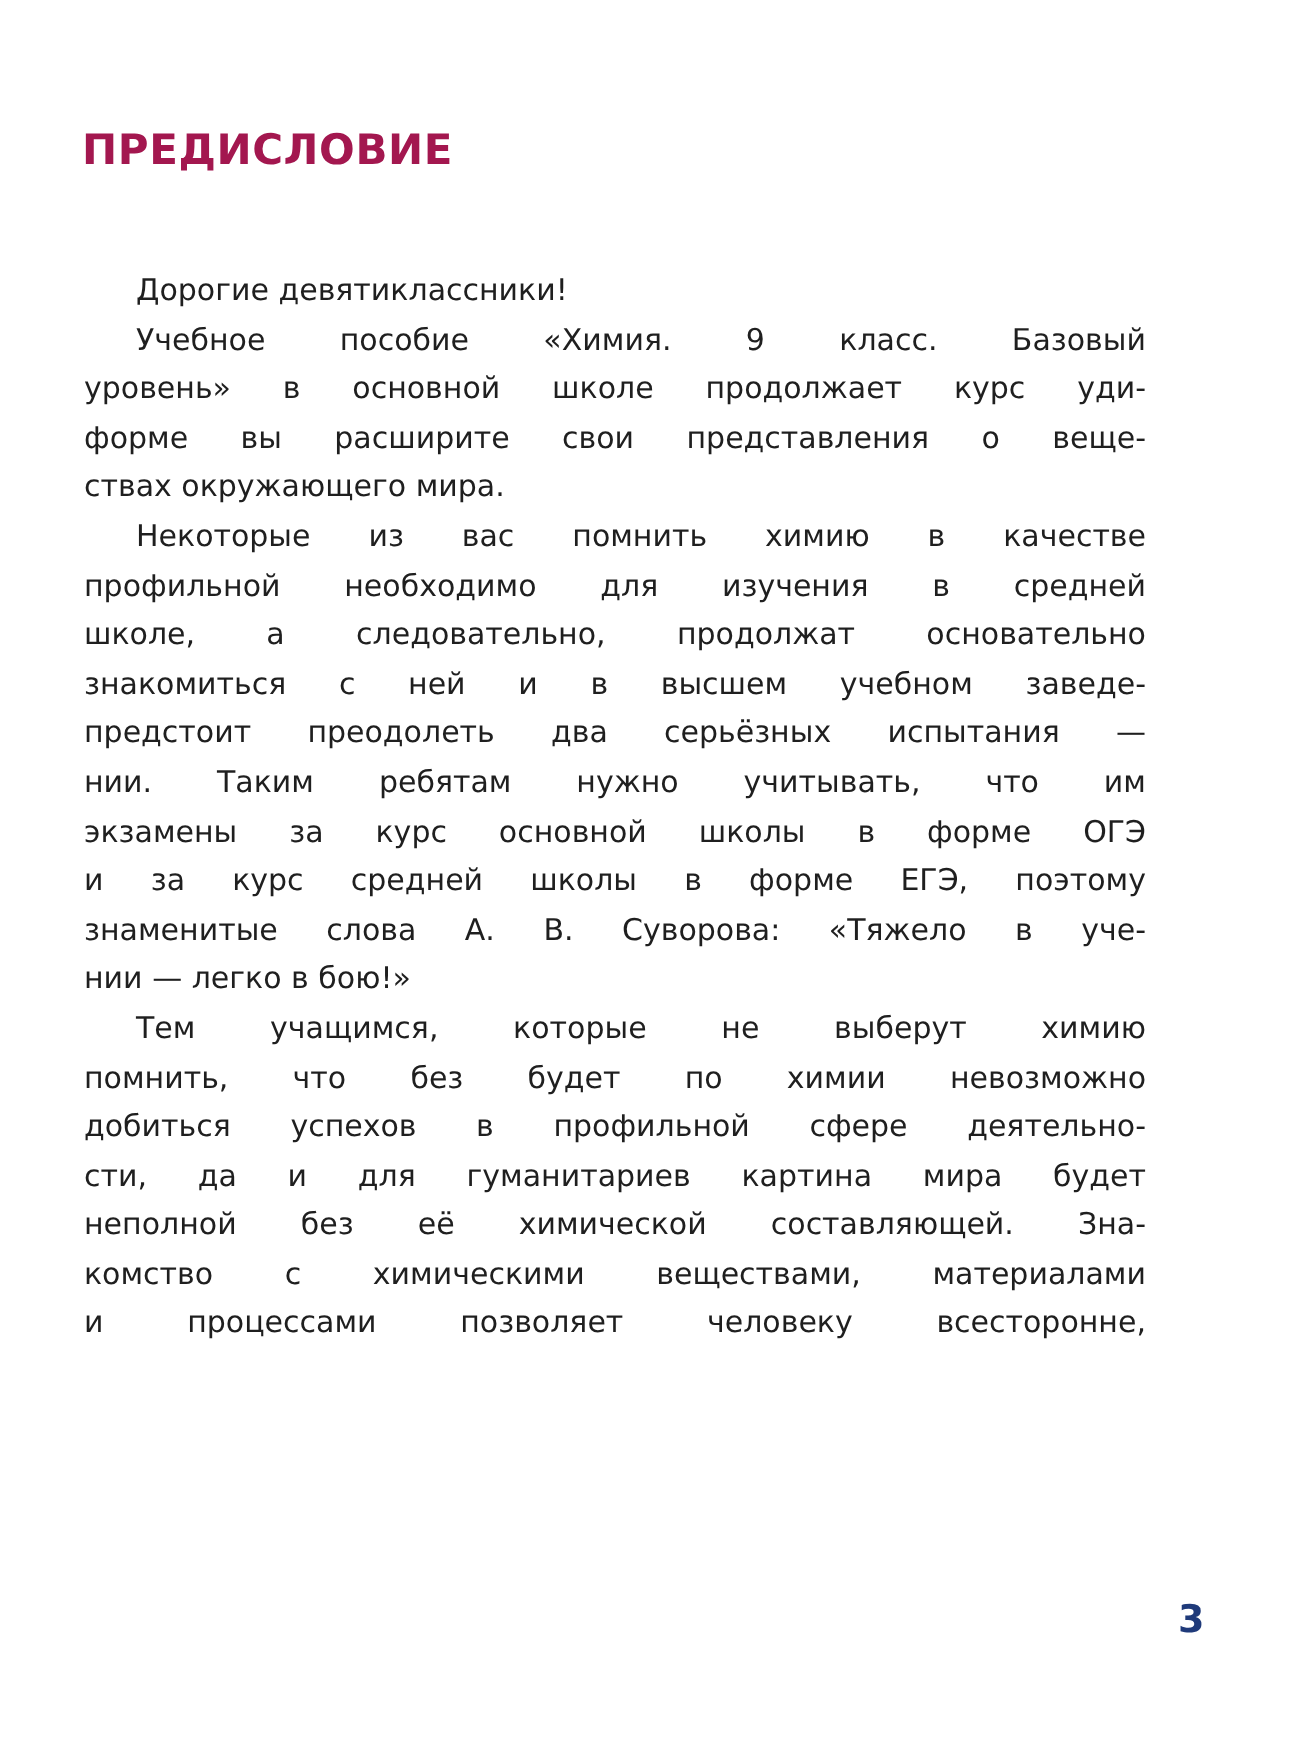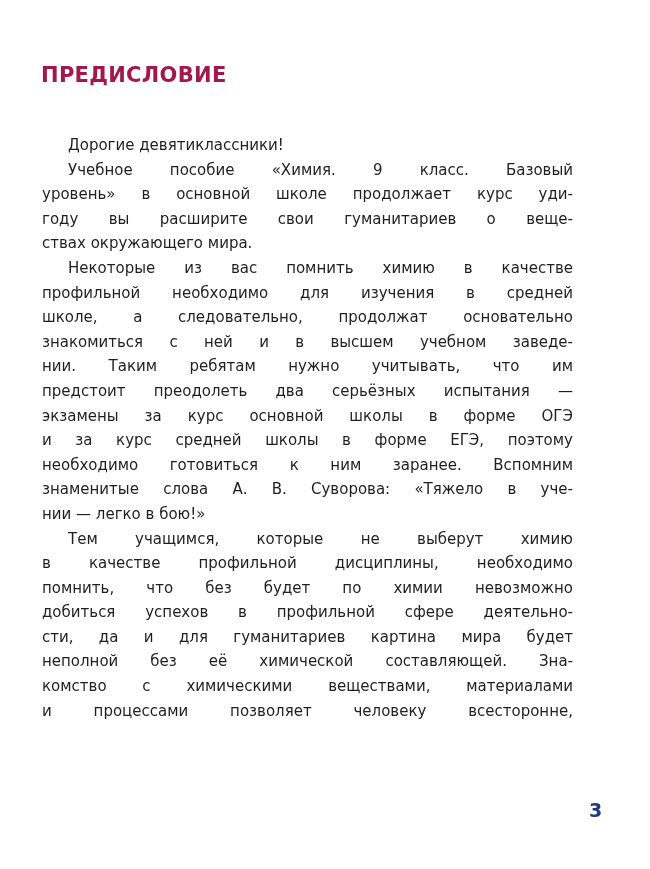--- a/index.html
+++ b/index.html
@@ -27,35 +27,33 @@
 </style>
 </head>
 <body>
 
 <div class="page">
   <div class="title">ПРЕДИСЛОВИЕ</div>
   <div class="body" id="body">
       <div class="line indent last">Дорогие девятиклассники!</div>
       <div class="line indent">Учебное пособие «Химия. 9 класс. Базовый</div>
       <div class="line">уровень» в основной школе продолжает курс уди-</div>
-      <div class="line">году вы расширите свои гуманитариев о веще-</div>
+      <div class="line">форме вы расширите свои представления о веще-</div>
       <div class="line last">ствах окружающего мира.</div>
       <div class="line indent">Некоторые из вас помнить химию в качестве</div>
       <div class="line">профильной необходимо для изучения в средней</div>
       <div class="line">школе, а следовательно, продолжат основательно</div>
       <div class="line">знакомиться с ней и в высшем учебном заведе-</div>
+      <div class="line">предстоит преодолеть два серьёзных испытания —</div>
       <div class="line">нии. Таким ребятам нужно учитывать, что им</div>
-      <div class="line">предстоит преодолеть два серьёзных испытания —</div>
       <div class="line">экзамены за курс основной школы в форме ОГЭ</div>
       <div class="line">и за курс средней школы в форме ЕГЭ, поэтому</div>
-      <div class="line">необходимо готовиться к ним заранее. Вспомним</div>
       <div class="line">знаменитые слова А. В. Суворова: «Тяжело в уче-</div>
       <div class="line last">нии — легко в бою!»</div>
       <div class="line indent">Тем учащимся, которые не выберут химию</div>
-      <div class="line">в качестве профильной дисциплины, необходимо</div>
       <div class="line">помнить, что без будет по химии невозможно</div>
       <div class="line">добиться успехов в профильной сфере деятельно-</div>
       <div class="line">сти, да и для гуманитариев картина мира будет</div>
       <div class="line">неполной без её химической составляющей. Зна-</div>
       <div class="line">комство с химическими веществами, материалами</div>
       <div class="line">и процессами позволяет человеку всесторонне,</div>
     </div>
   <div class="pagenum">3</div>
 </div>
 

